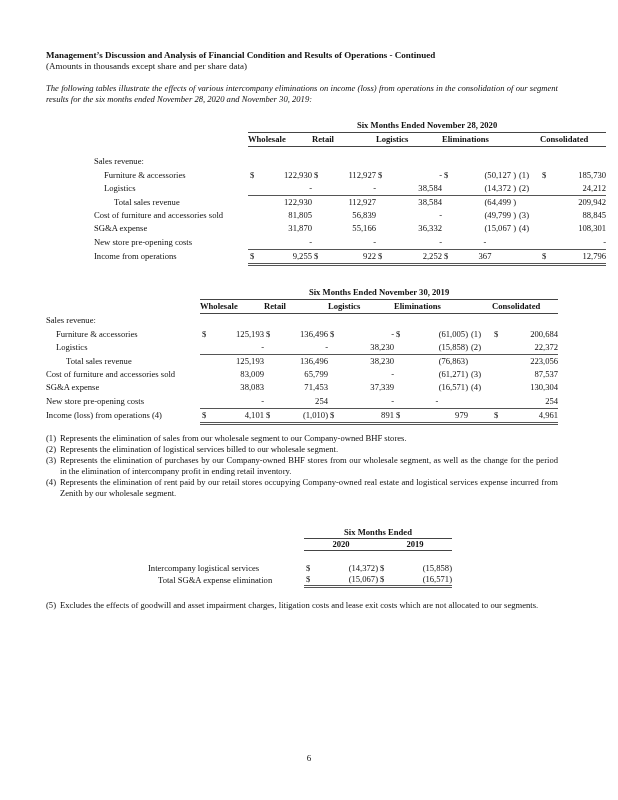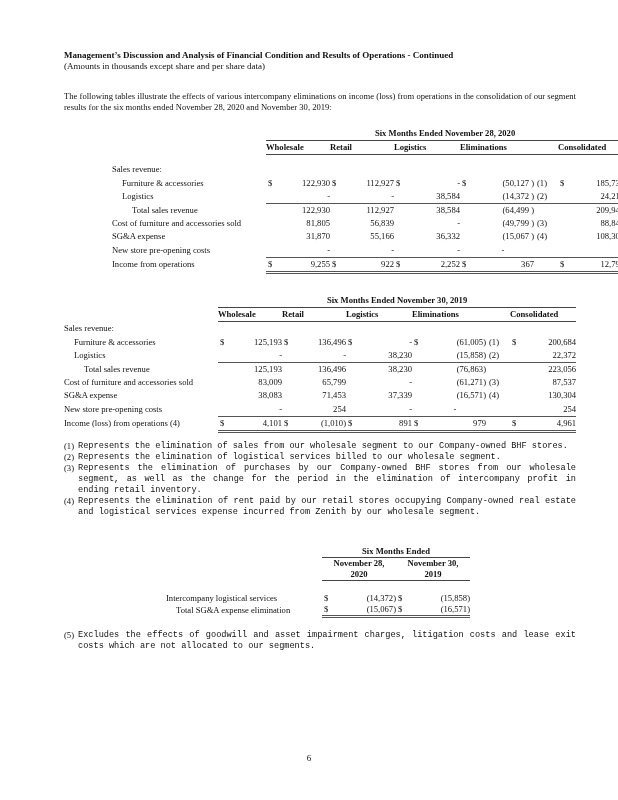--- a/index.html
+++ b/index.html
@@ -1,43 +1,43 @@
 <!DOCTYPE html>
 <html><head>
 <meta charset="utf-8">
 <style>
   html, body { margin: 0; padding: 0; background: #ffffff; }
   body {
     width: 618px; height: 800px; position: relative; overflow: hidden;
     font-family: "Liberation Serif", "DejaVu Serif", serif;
     color: #111111; font-size: 8.6px; line-height: 11px;
   }
-  .page { position: absolute; left: 64px; top: 50px; width: 512px; }
+  .page { position: absolute; left: 46px; top: 50px; width: 512px; }
   .title { font-weight: bold; font-size: 9px; line-height: 11px; }
   .subtitle { font-size: 9px; line-height: 11px; }
-  .intro { margin-top: 19px; font-size: 8.6px; line-height: 11px; text-align: justify; }
+  .intro { margin-top: 11px; font-size: 8.6px; line-height: 11px; text-align: justify; font-style: italic; }
 
   table.seg { border-collapse: collapse; width: 512px; table-layout: fixed; }
   table.seg td { padding: 0; height: 13.2px; line-height: 13.2px; white-space: nowrap; font-size: 8.6px; }
   table.seg .period td { font-weight: bold; text-align: center; }
   table.seg .cols td { font-weight: bold; text-align: left; border-top: 1.2px solid #444; border-bottom: 1.2px solid #444; }
   table.seg .cols td.lbl { border: none; }
   .num { text-align: right; }
   .dol { text-align: left; padding-left: 2px !important; }
   .ind1 { padding-left: 10px !important; }
   .ind2 { padding-left: 20px !important; }
   .fn { text-align: left; padding-left: 3px !important; }
   .underline-top td.b { border-top: 1px solid #555; }
   .total td.b { border-top: 1px solid #555; border-bottom: 3px double #555; }
   .gap td { height: 8px !important; line-height: 8px !important; }
 
   .notes { margin-top: 8px; }
   .note { display: flex; font-size: 8.6px; line-height: 11px; text-align: justify; }
   .note .mark { width: 14px; flex: none; }
-  .note .txt { flex: 1; font-family: Liberation Mono, monospace; }
+  .note .txt { flex: 1; }
 
   table.sga { border-collapse: collapse; margin-left: 102px; margin-top: 28px; table-layout: fixed; width: 304px; }
   table.sga td { padding: 0; white-space: nowrap; font-size: 8.6px; height: 11px; line-height: 11px; }
   table.sga .hdr td { font-weight: bold; text-align: center; }
   table.sga .h1 td.b { border-bottom: 1.2px solid #444; }
   table.sga .h3 td.b { border-bottom: 1.2px solid #444; }
   table.sga .r2 td.b { border-bottom: 1px solid #555; }
   table.sga .r3 td.b { border-bottom: 3px double #555; }
 
   .pagenum { position: absolute; top: 753px; left: 0; width: 618px; text-align: center; font-size: 9px; }
@@ -171,21 +171,21 @@
     </tr>
     <tr class="total">
       <td>Income from operations</td>
       <td class="dol b">$</td>
           <td class="num b">9,255</td>
       <td class="dol b">$</td>
           <td class="num b">922</td>
       <td class="dol b">$</td>
           <td class="num b">2,252</td>
       <td class="dol b">$</td>
-          <td class="num b" style="text-align:right">367</td>
+          <td class="num b" style="text-align:center">367</td>
           <td class="b"></td>
       <td class="dol b">$</td>
           <td class="num b">12,796</td>
     </tr>
   </tbody>
     </table>
 
   <table class="seg" style="margin-top:20px;">
     <colgroup>
       <col style="width:154px">
@@ -344,25 +344,20 @@
         <col style="width:12px">
         <col style="width:62px">
         <col style="width:12px">
         <col style="width:62px">
     </colgroup>
     <tbody>
         <tr class="hdr h1">
       <td></td>
       <td colspan="4" class="b">Six Months Ended</td>
     </tr>
-    <tr class="hdr">
-      <td></td>
-      <td colspan="2">November 28,</td>
-      <td colspan="2">November 30,</td>
-    </tr>
     <tr class="hdr h3">
       <td></td>
       <td colspan="2" class="b">2020</td>
       <td colspan="2" class="b">2019</td>
     </tr>
     <tr>
           <td colspan="5" style="height:12px"></td>
         </tr>
     <tr>
       <td>Intercompany logistical services</td>

